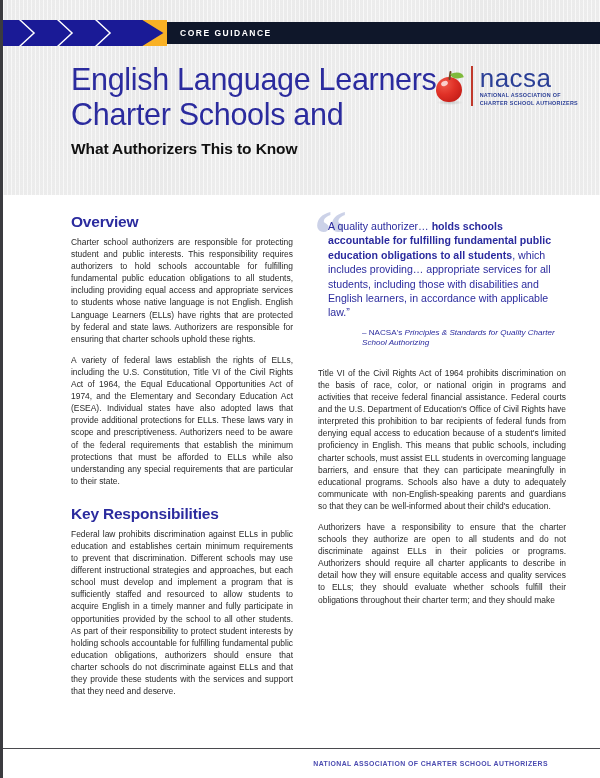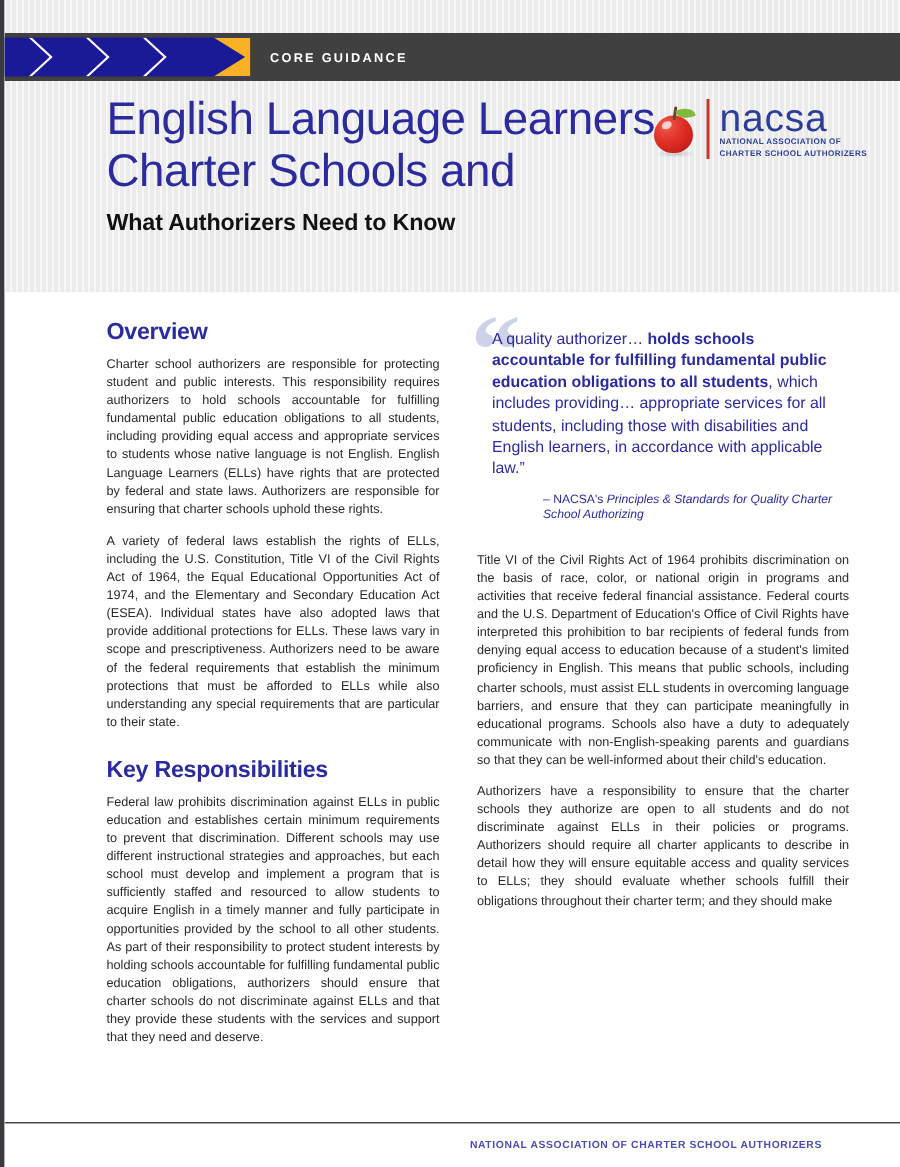--- a/index.html
+++ b/index.html
@@ -41,22 +41,22 @@
         rgba(0,0,0,0.012) 1px,
         rgba(0,0,0,0.012) 4px);
     pointer-events: none;
   }
 
   
   .kicker-bar {
     position: absolute;
     left: 0; top: 22px;
     width: 597px;
-    height: 32px;
-    background: #404040;
+    height: 22px;
+    background: #0f172a;
     display: flex;
     align-items: center;
     z-index: 3;
   }
   .chev-block {
     position: relative;
     width: 163px;
     height: 26px;
     background: #1a1a96;
     flex: 0 0 auto;
@@ -281,21 +281,21 @@
       <div class="notch n2"></div>
       <div class="notch n3"></div>
       <div class="tip"></div>
     </div>
     <div class="kicker-text">CORE GUIDANCE</div>
   </div>
 
   <div class="title-wrap">
     <div class="doc-title">English Language Learners</div>
     <div class="doc-title">Charter Schools and</div>
-    <div class="doc-subtitle">What Authorizers Need to Know</div>
+    <div class="doc-subtitle">What Authorizers This to Know</div>
   </div>
 
   <div class="logo">
     <div class="apple">
       <div class="apple-shadow"></div>
       <div class="apple-body"></div>
       <div class="apple-stem"></div>
       <div class="apple-leaf"></div>
     </div>
     <div class="logo-div"></div>

